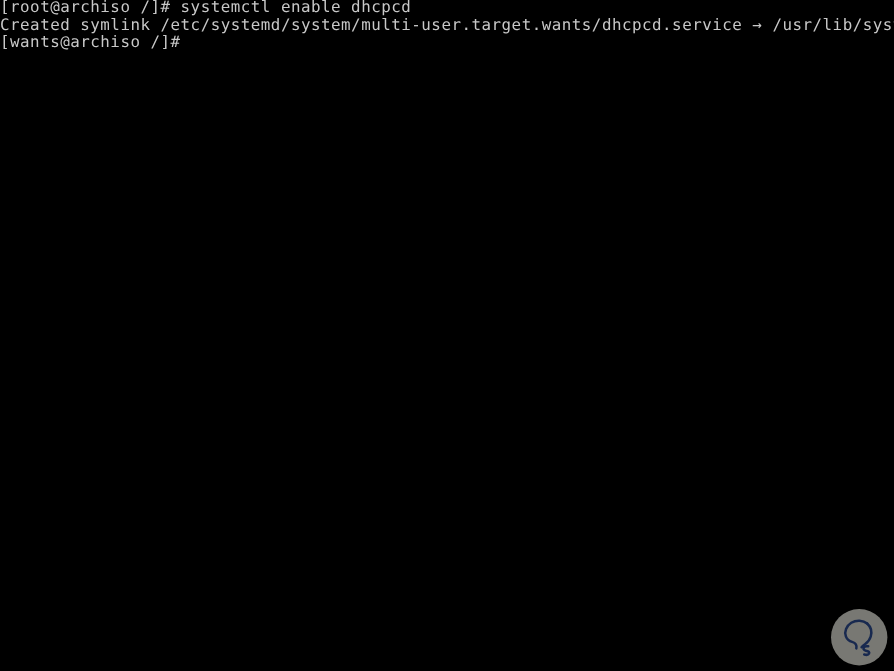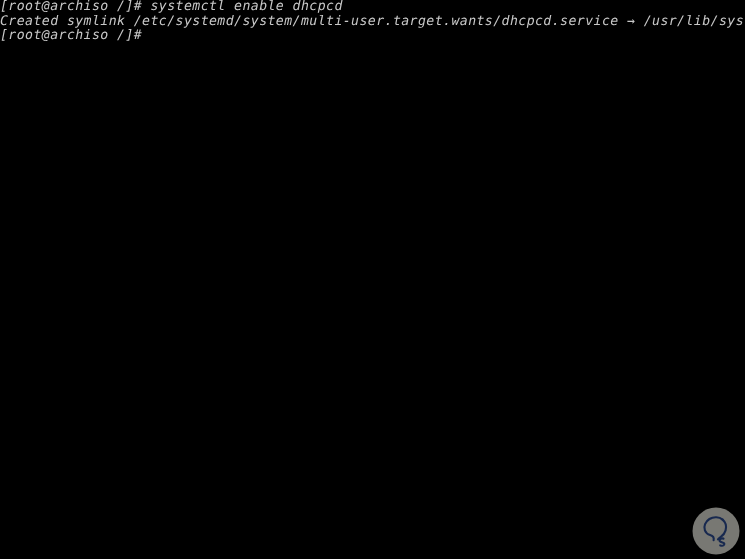--- a/index.html
+++ b/index.html
@@ -35,21 +35,20 @@
     padding: 0;
     font-family: "DejaVu Sans Mono", "Liberation Mono", monospace;
     font-size: 13.2px;
     line-height: 14.7px;
     letter-spacing: 0.42px;
     color: #c8c8c8;
     white-space: pre;
     -webkit-font-smoothing: none;
     font-smooth: never;
     text-rendering: geometricPrecision;
-    font-style: italic;
   }
 
   .term-line {
     display: block;
     height: 14.7px;
     white-space: pre;
     margin: 0;
     padding: 0;
   }
 
@@ -66,21 +65,21 @@
     display: block;
     width: 48px;
     height: 48px;
   }
 </style>
 </head>
 <body>
 
 <div id="terminal-screen">
 
-  <pre id="terminal-output"><span class="term-line">[root@archiso /]# systemctl enable dhcpcd</span><span class="term-line">Created symlink /etc/systemd/system/multi-user.target.wants/dhcpcd.service → /usr/lib/systemd/system</span><span class="term-line">[root@archiso /]#</span></pre>
+  <pre id="terminal-output"><span class="term-line">[root@archiso /]# systemctl enable dhcpcd</span><span class="term-line">Created symlink /etc/systemd/system/multi-user.target.wants/dhcpcd.service → /usr/lib/systemd/system</span><span class="term-line">[wants@archiso /]#</span></pre>
 
   <div id="watermark">
     <svg viewBox="0 0 48 48" xmlns="http://www.w3.org/2000/svg" aria-hidden="true">
       <g opacity="0.78">
         <circle cx="24" cy="24" r="23.5" fill="#9a9a94"></circle>
 
         <path d="M30.6 12.6
                  C27.3 9.6 21.4 9.5 17.4 12.0
                  C13.3 14.6 11.4 19.4 12.9 23.3
                  C13.8 25.7 15.8 27.3 18.1 27.9

